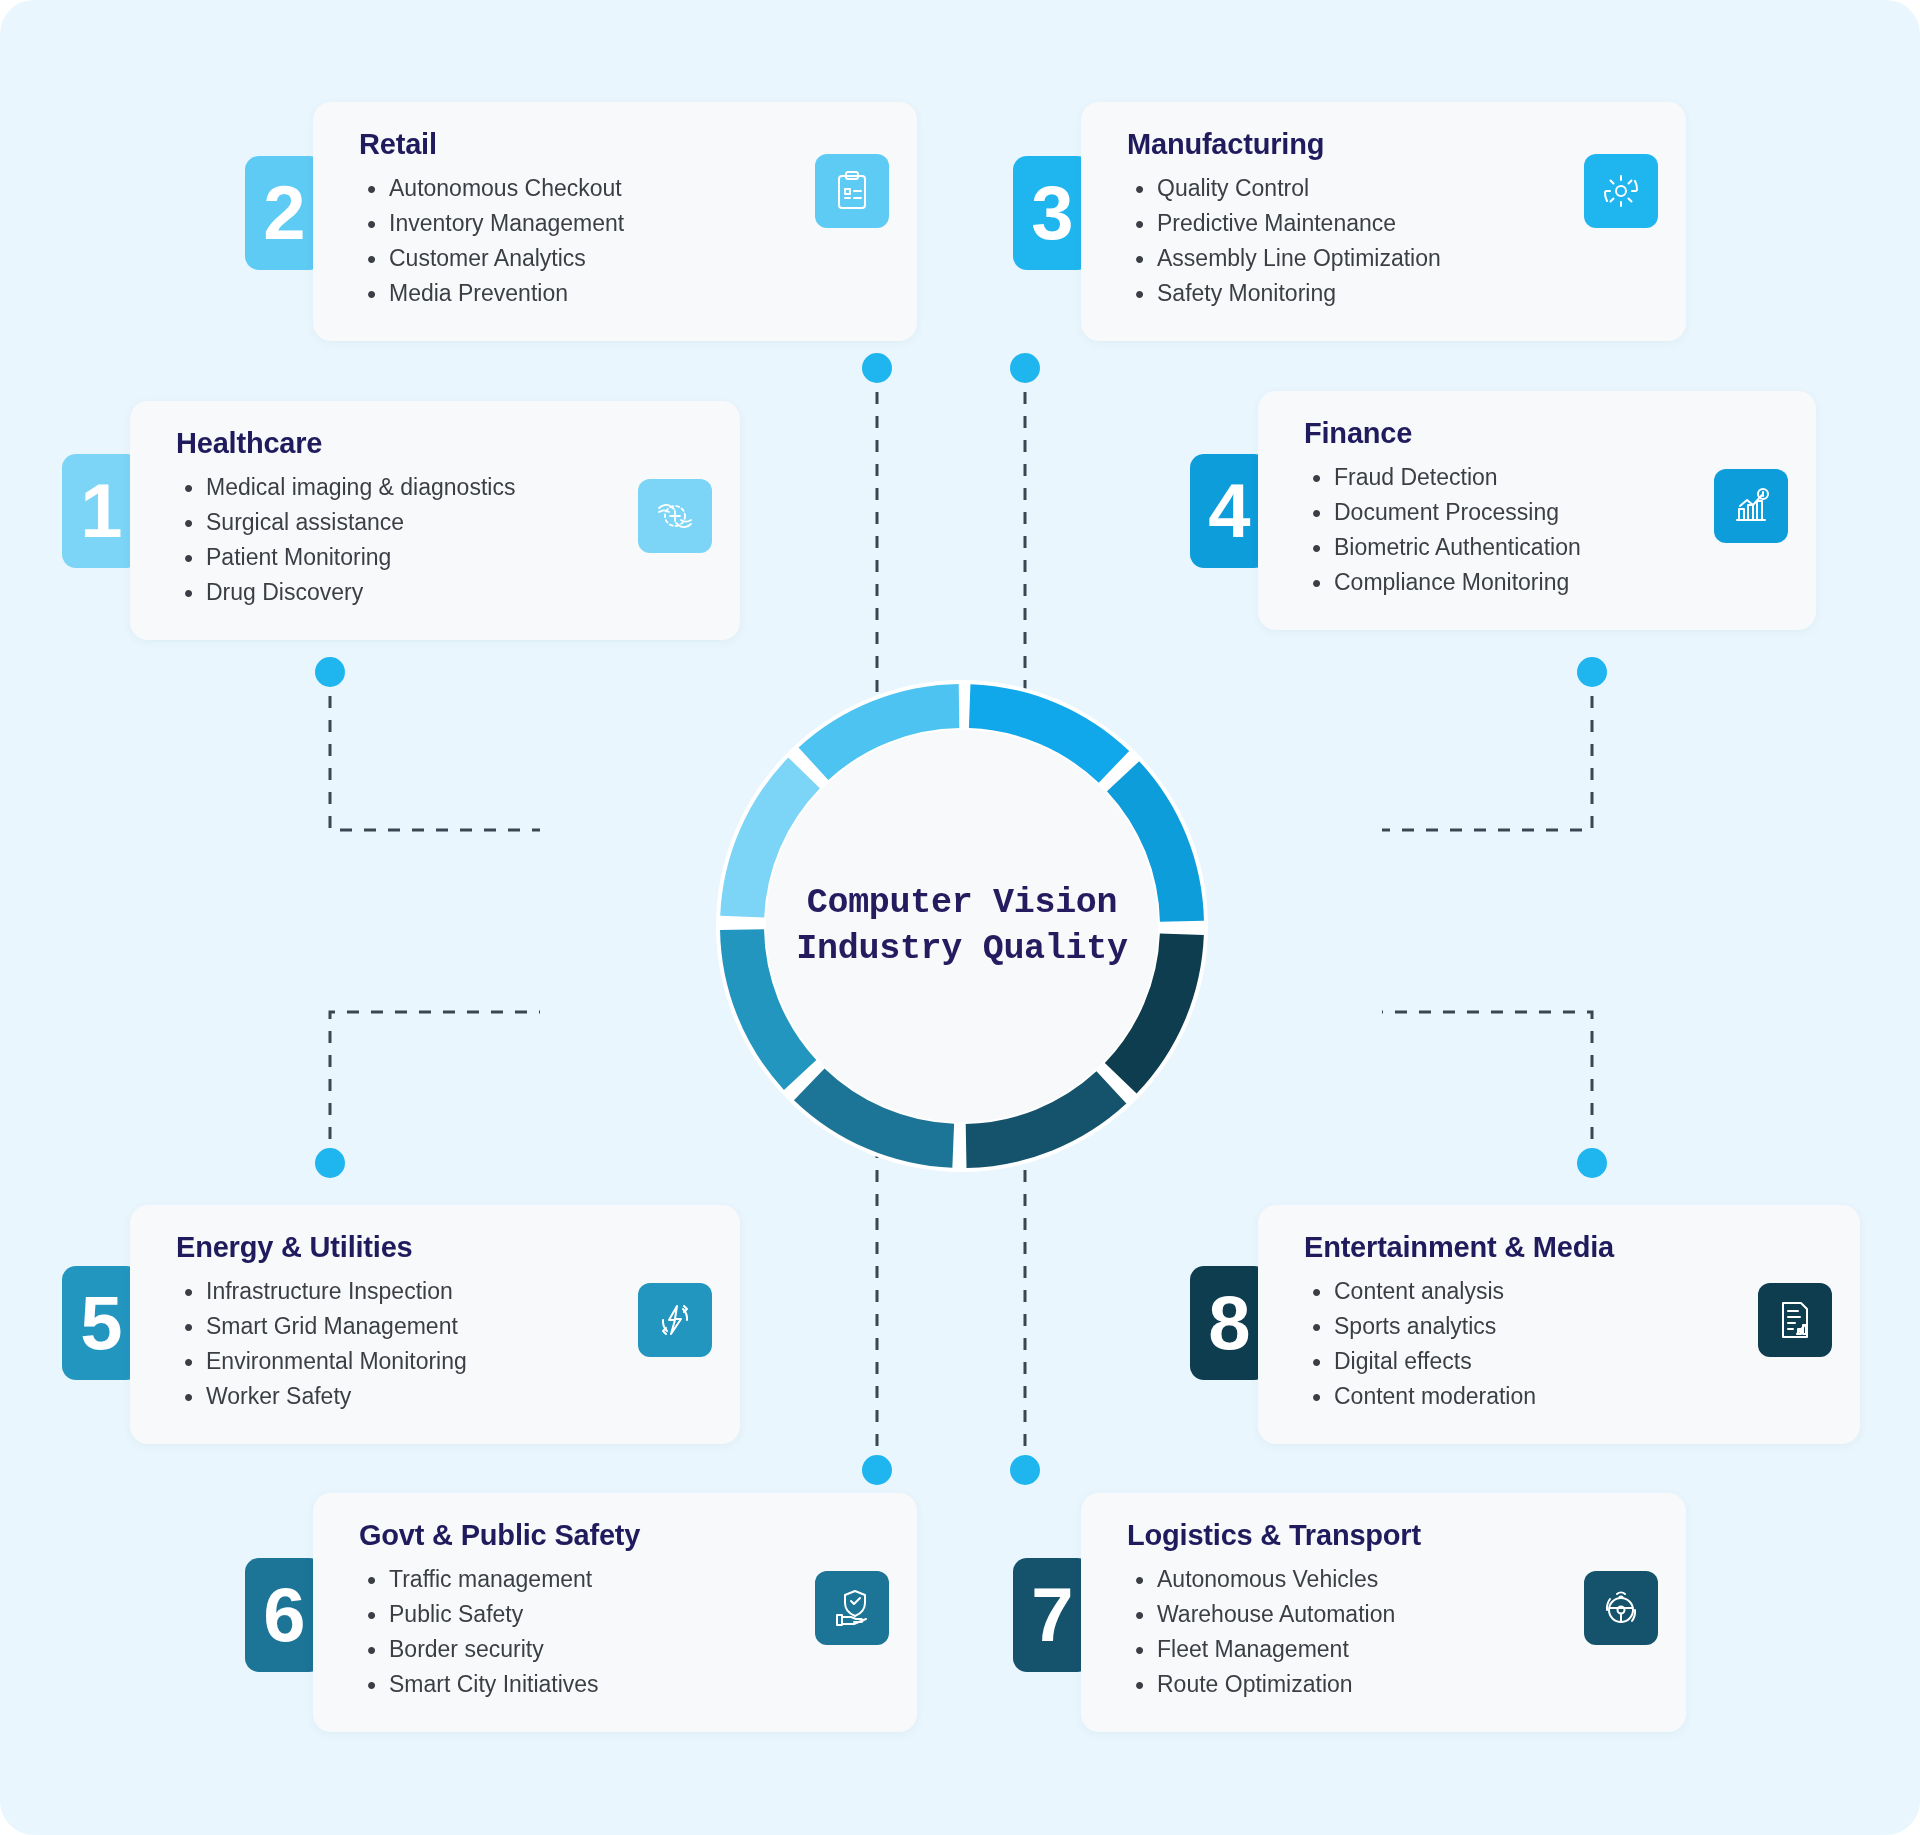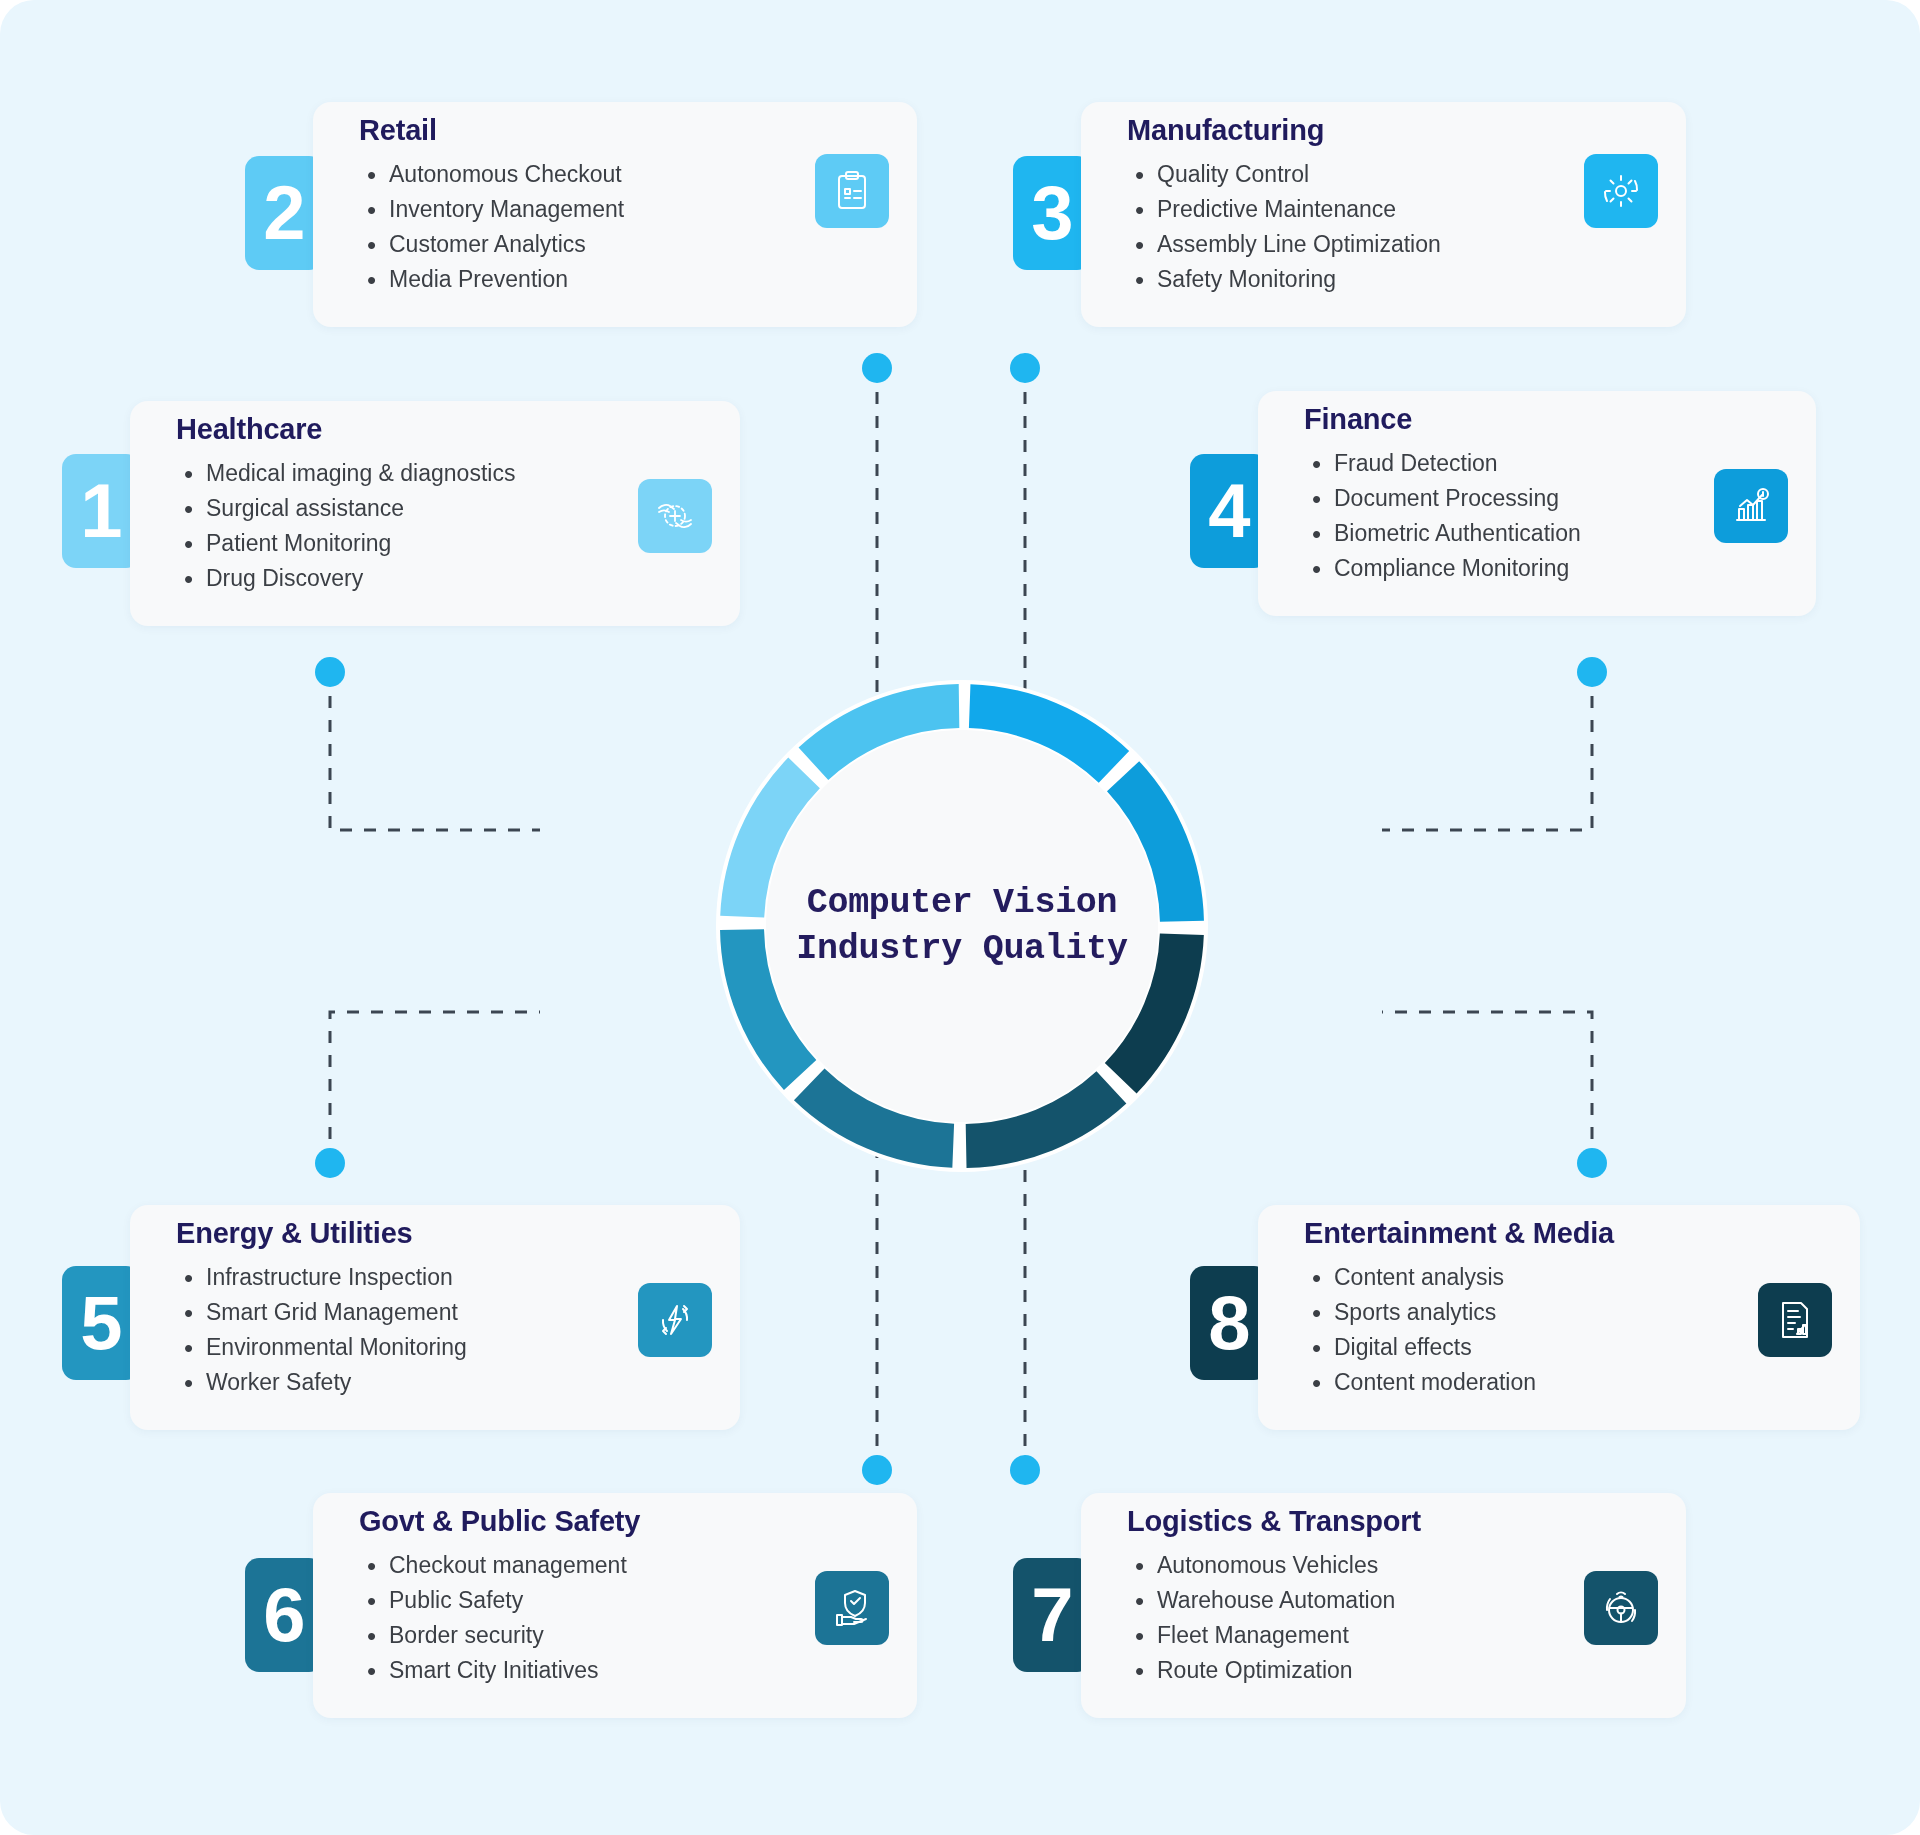--- a/index.html
+++ b/index.html
@@ -18,21 +18,21 @@
 
   
   #wires { position: absolute; inset: 0; width: 1920px; height: 1835px; }
 
   
   .card {
     position: absolute;
     background: #f8f9fa;
     border-radius: 18px;
     box-shadow: 0 2px 10px rgba(25,60,100,.05);
-    padding: 12px 34px 30px 46px;
+    padding: 26px 34px 30px 46px;
   }
   .numbox {
     position: absolute;
     width: 78px;
     border-radius: 14px;
     color: #ffffff;
     font-size: 76px;
     font-weight: 700;
     line-height: 1;
     display: flex;
@@ -241,21 +241,21 @@
       </svg>
     </div>
   </div>
 
   <div class="numbox" style="left:245px; top:1558px; height:114px; background:#1c7496;">
     <span>6</span>
   </div>
   <div class="card" style="left:313px; top:1493px; width:604px;">
     <h3>Govt &amp; Public Safety</h3>
     <ul>
-      <li>Checkout management</li>
+      <li>Traffic management</li>
       <li>Public Safety</li>
       <li>Border security</li>
       <li>Smart City Initiatives</li>
     </ul>
     <div class="iconbox" style="right:28px; top:78px; background:#1c7496;">
       <svg viewBox="0 0 48 48" fill="none" stroke="#ffffff" stroke-width="2" stroke-linecap="round" stroke-linejoin="round">
         <path d="M27 7l10 4v8c0 7-5 11-10 13-5-2-10-6-10-13v-8z"></path>
         <path d="M23 17l3 3 6-6"></path>
         <path d="M9 31h5v10H9z"></path>
         <path d="M14 33h9l5 2h5c2 0 2 3 0 3h-7"></path>

